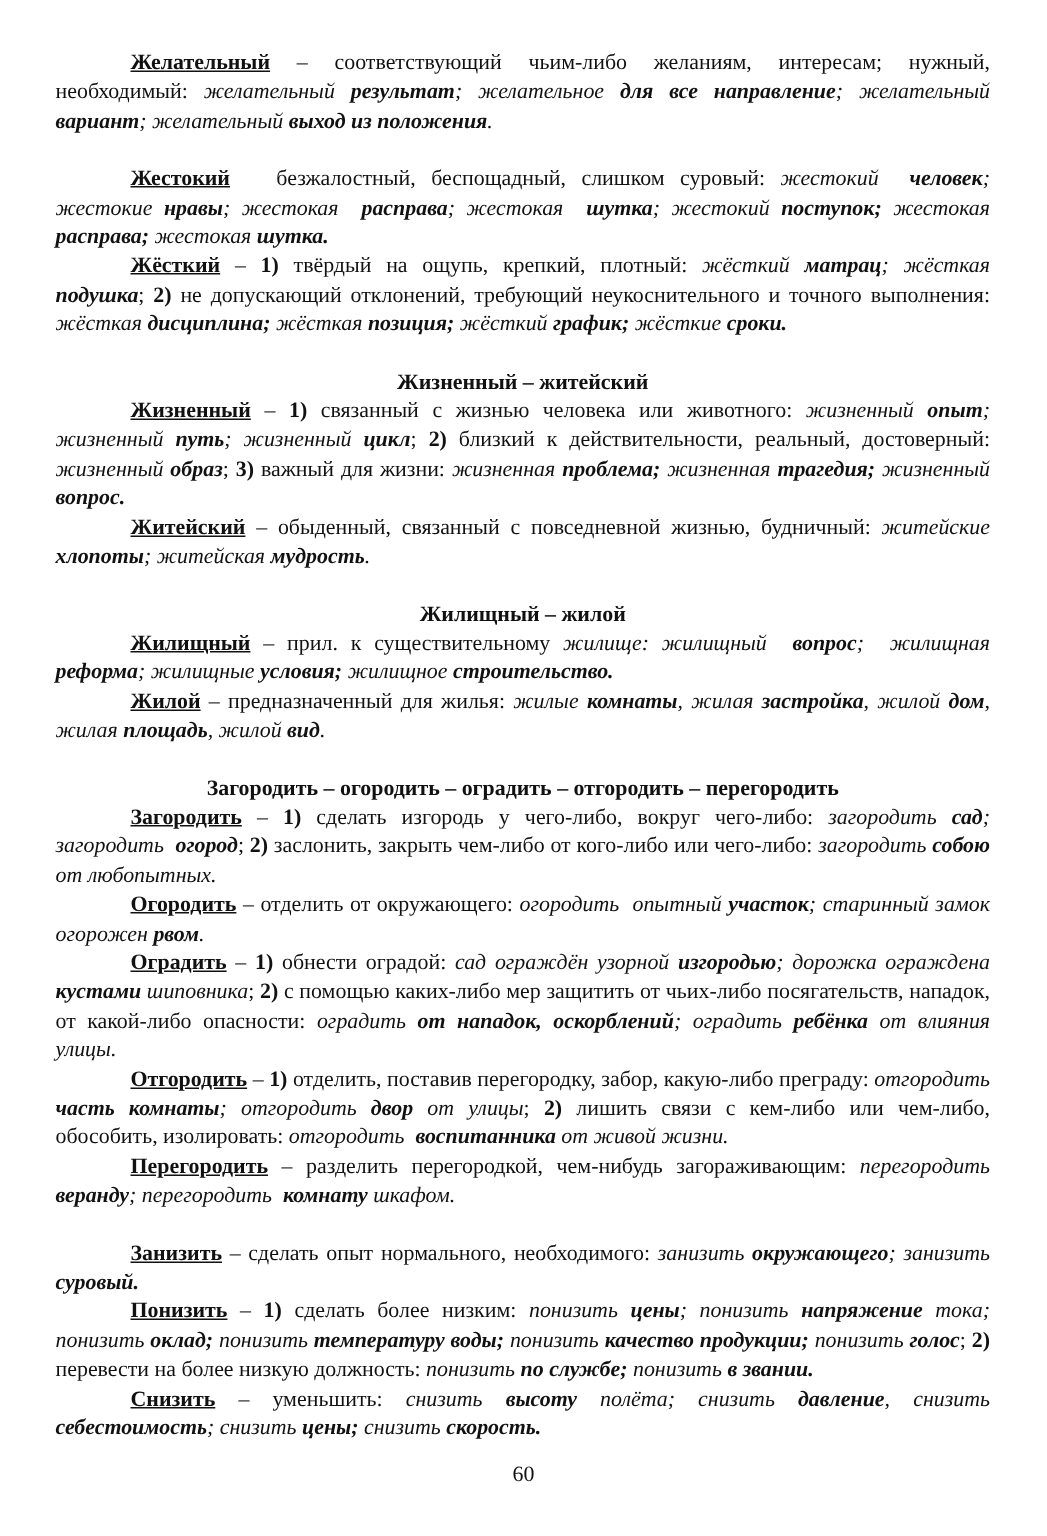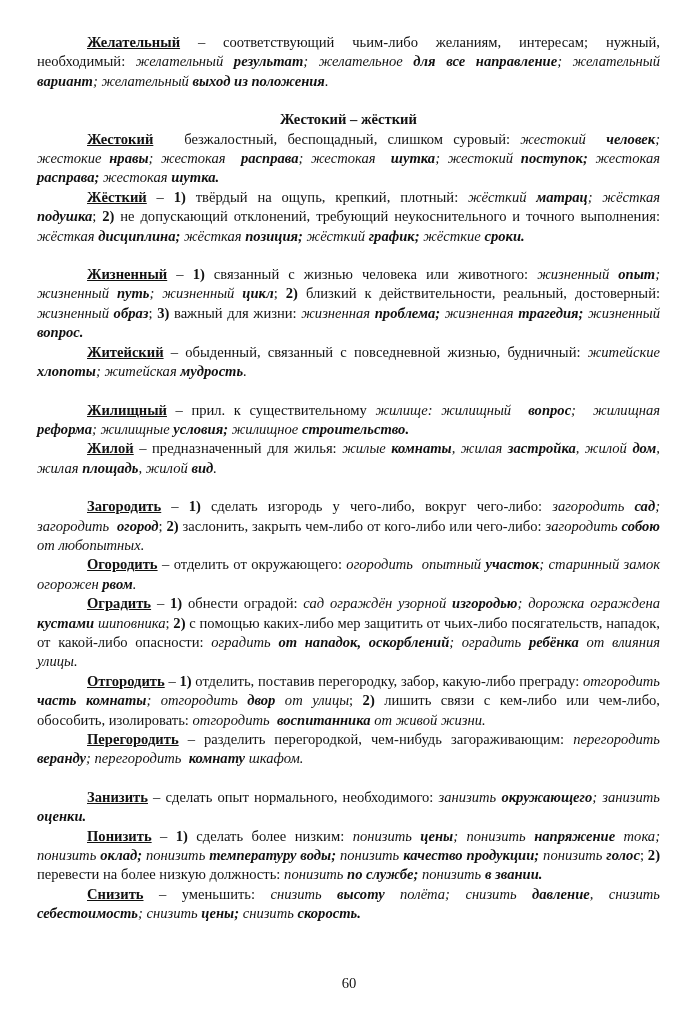--- a/index.html
+++ b/index.html
@@ -13,33 +13,35 @@
   i { font-style:italic; }
   b { font-weight:bold; }
   .pagenum { position:absolute; left:0; width:698px; top:975px; text-align:center; font-size:14.6px; font-family:"Liberation Serif", serif; }
 </style>
 </head>
 <body>
 
 <div class="page" id="page">
     <p class="entry"><span class="term">Желательный</span><span style="white-space: pre-wrap;"> – соответствующий чьим-либо желаниям, интересам; нужный, необходимый: </span><i style="white-space: pre-wrap;">желательный </i><i style="font-weight: bold; white-space: pre-wrap;">результат</i><i style="white-space: pre-wrap;">; желательное </i><i style="font-weight: bold; white-space: pre-wrap;">для все направление</i><i style="white-space: pre-wrap;">; желательный </i><i style="font-weight: bold; white-space: pre-wrap;">вариант</i><i style="white-space: pre-wrap;">; желательный </i><i style="font-weight: bold; white-space: pre-wrap;">выход из положения</i><i style="white-space: pre-wrap;">.</i></p>
     <div class="gap"></div>
-    <p class="heading">Жестокий – жёсткий</p>
     <p class="entry"><span class="term">Жестокий</span><span style="white-space: pre-wrap;">   безжалостный, беспощадный, слишком суровый: </span><i style="white-space: pre-wrap;">жестокий  </i><i style="font-weight: bold; white-space: pre-wrap;">человек</i><i style="white-space: pre-wrap;">; жестокие </i><i style="font-weight: bold; white-space: pre-wrap;">нравы</i><i style="white-space: pre-wrap;">; жестокая  </i><i style="font-weight: bold; white-space: pre-wrap;">расправа</i><i style="white-space: pre-wrap;">; жестокая  </i><i style="font-weight: bold; white-space: pre-wrap;">шутка</i><i style="white-space: pre-wrap;">; жестокий </i><i style="font-weight: bold; white-space: pre-wrap;">поступок;</i><i style="white-space: pre-wrap;"> жестокая </i><i style="font-weight: bold; white-space: pre-wrap;">расправа;</i><i style="white-space: pre-wrap;"> жестокая </i><i style="font-weight: bold; white-space: pre-wrap;">шутка.</i></p>
     <p class="entry"><span class="term">Жёсткий</span><span style="white-space: pre-wrap;"> – </span><b style="white-space: pre-wrap;">1)</b><span style="white-space: pre-wrap;"> твёрдый на ощупь, крепкий, плотный: </span><i style="white-space: pre-wrap;">жёсткий </i><i style="font-weight: bold; white-space: pre-wrap;">матрац</i><i style="white-space: pre-wrap;">; жёсткая </i><i style="font-weight: bold; white-space: pre-wrap;">подушка</i><span style="white-space: pre-wrap;">; </span><b style="white-space: pre-wrap;">2)</b><span style="white-space: pre-wrap;"> не допускающий отклонений, требующий неукоснительного и точного выполнения: </span><i style="white-space: pre-wrap;">жёсткая </i><i style="font-weight: bold; white-space: pre-wrap;">дисциплина;</i><i style="white-space: pre-wrap;"> жёсткая </i><i style="font-weight: bold; white-space: pre-wrap;">позиция;</i><i style="white-space: pre-wrap;"> жёсткий </i><i style="font-weight: bold; white-space: pre-wrap;">график;</i><i style="white-space: pre-wrap;"> жёсткие </i><i style="font-weight: bold; white-space: pre-wrap;">сроки.</i></p>
     <div class="gap"></div>
+    <p class="heading">Жизненный – житейский</p>
     <p class="entry"><span class="term">Жизненный</span><span style="white-space: pre-wrap;"> – </span><b style="white-space: pre-wrap;">1)</b><span style="white-space: pre-wrap;"> связанный с жизнью человека или животного: </span><i style="white-space: pre-wrap;">жизненный </i><i style="font-weight: bold; white-space: pre-wrap;">опыт</i><i style="white-space: pre-wrap;">; жизненный </i><i style="font-weight: bold; white-space: pre-wrap;">путь</i><i style="white-space: pre-wrap;">; жизненный </i><i style="font-weight: bold; white-space: pre-wrap;">цикл</i><span style="white-space: pre-wrap;">; </span><b style="white-space: pre-wrap;">2)</b><span style="white-space: pre-wrap;"> близкий к действительности, реальный, достоверный: </span><i style="white-space: pre-wrap;">жизненный </i><i style="font-weight: bold; white-space: pre-wrap;">образ</i><span style="white-space: pre-wrap;">; </span><b style="white-space: pre-wrap;">3)</b><span style="white-space: pre-wrap;"> важный для жизни: </span><i style="white-space: pre-wrap;">жизненная </i><i style="font-weight: bold; white-space: pre-wrap;">проблема;</i><i style="white-space: pre-wrap;"> жизненная </i><i style="font-weight: bold; white-space: pre-wrap;">трагедия;</i><i style="white-space: pre-wrap;"> жизненный </i><i style="font-weight: bold; white-space: pre-wrap;">вопрос.</i></p>
     <p class="entry"><span class="term">Житейский</span><span style="white-space: pre-wrap;"> – обыденный, связанный с повседневной жизнью, будничный: </span><i style="white-space: pre-wrap;">житейские </i><i style="font-weight: bold; white-space: pre-wrap;">хлопоты</i><i style="white-space: pre-wrap;">; житейская </i><i style="font-weight: bold; white-space: pre-wrap;">мудрость</i><i style="white-space: pre-wrap;">.</i></p>
     <div class="gap"></div>
+    <p class="heading">Жилищный – жилой</p>
     <p class="entry"><span class="term">Жилищный</span><span style="white-space: pre-wrap;"> – прил. к существительному </span><i style="white-space: pre-wrap;">жилище: жилищный  </i><i style="font-weight: bold; white-space: pre-wrap;">вопрос</i><i style="white-space: pre-wrap;">;  жилищная </i><i style="font-weight: bold; white-space: pre-wrap;">реформа</i><i style="white-space: pre-wrap;">; жилищные </i><i style="font-weight: bold; white-space: pre-wrap;">условия;</i><i style="white-space: pre-wrap;"> жилищное </i><i style="font-weight: bold; white-space: pre-wrap;">строительство.</i></p>
     <p class="entry"><span class="term">Жилой</span><span style="white-space: pre-wrap;"> – предназначенный для жилья: </span><i style="white-space: pre-wrap;">жилые </i><i style="font-weight: bold; white-space: pre-wrap;">комнаты</i><i style="white-space: pre-wrap;">, жилая </i><i style="font-weight: bold; white-space: pre-wrap;">застройка</i><i style="white-space: pre-wrap;">, жилой </i><i style="font-weight: bold; white-space: pre-wrap;">дом</i><i style="white-space: pre-wrap;">, жилая </i><i style="font-weight: bold; white-space: pre-wrap;">площадь</i><i style="white-space: pre-wrap;">, жилой </i><i style="font-weight: bold; white-space: pre-wrap;">вид</i><i style="white-space: pre-wrap;">.</i></p>
     <div class="gap"></div>
+    <p class="heading">Загородить – огородить – оградить – отгородить – перегородить</p>
     <p class="entry"><span class="term">Загородить</span><span style="white-space: pre-wrap;"> – </span><b style="white-space: pre-wrap;">1)</b><span style="white-space: pre-wrap;"> сделать изгородь у чего-либо, вокруг чего-либо: </span><i style="white-space: pre-wrap;">загородить </i><i style="font-weight: bold; white-space: pre-wrap;">сад</i><i style="white-space: pre-wrap;">; загородить  </i><i style="font-weight: bold; white-space: pre-wrap;">огород</i><span style="white-space: pre-wrap;">; </span><b style="white-space: pre-wrap;">2)</b><span style="white-space: pre-wrap;"> заслонить, закрыть чем-либо от кого-либо или чего-либо: </span><i style="white-space: pre-wrap;">загородить </i><i style="font-weight: bold; white-space: pre-wrap;">собою</i><i style="white-space: pre-wrap;"> от любопытных.</i></p>
     <p class="entry"><span class="term">Огородить</span><span style="white-space: pre-wrap;"> – отделить от окружающего: </span><i style="white-space: pre-wrap;">огородить  опытный </i><i style="font-weight: bold; white-space: pre-wrap;">участок</i><i style="white-space: pre-wrap;">; старинный замок огорожен </i><i style="font-weight: bold; white-space: pre-wrap;">рвом</i><i style="white-space: pre-wrap;">.</i></p>
     <p class="entry"><span class="term">Оградить</span><span style="white-space: pre-wrap;"> – </span><b style="white-space: pre-wrap;">1)</b><span style="white-space: pre-wrap;"> обнести оградой: </span><i style="white-space: pre-wrap;">сад ограждён узорной </i><i style="font-weight: bold; white-space: pre-wrap;">изгородью</i><i style="white-space: pre-wrap;">; дорожка ограждена </i><i style="font-weight: bold; white-space: pre-wrap;">кустами</i><i style="white-space: pre-wrap;"> шиповника</i><span style="white-space: pre-wrap;">; </span><b style="white-space: pre-wrap;">2)</b><span style="white-space: pre-wrap;"> с помощью каких-либо мер защитить от чьих-либо посягательств, нападок, от какой-либо опасности: </span><i style="white-space: pre-wrap;">оградить </i><i style="font-weight: bold; white-space: pre-wrap;">от нападок, оскорблений</i><i style="white-space: pre-wrap;">; оградить </i><i style="font-weight: bold; white-space: pre-wrap;">ребёнка</i><i style="white-space: pre-wrap;"> от влияния улицы.</i></p>
     <p class="entry"><span class="term">Отгородить</span><span style="white-space: pre-wrap;"> – </span><b style="white-space: pre-wrap;">1)</b><span style="white-space: pre-wrap;"> отделить, поставив перегородку, забор, какую-либо преграду: </span><i style="white-space: pre-wrap;">отгородить </i><i style="font-weight: bold; white-space: pre-wrap;">часть комнаты</i><i style="white-space: pre-wrap;">; отгородить </i><i style="font-weight: bold; white-space: pre-wrap;">двор</i><i style="white-space: pre-wrap;"> от улицы</i><span style="white-space: pre-wrap;">; </span><b style="white-space: pre-wrap;">2)</b><span style="white-space: pre-wrap;"> лишить связи с кем-либо или чем-либо, обособить, изолировать: </span><i style="white-space: pre-wrap;">отгородить  </i><i style="font-weight: bold; white-space: pre-wrap;">воспитанника</i><i style="white-space: pre-wrap;"> от живой жизни.</i></p>
     <p class="entry"><span class="term">Перегородить</span><span style="white-space: pre-wrap;"> – разделить перегородкой, чем-нибудь загораживающим: </span><i style="white-space: pre-wrap;">перегородить  </i><i style="font-weight: bold; white-space: pre-wrap;">веранду</i><i style="white-space: pre-wrap;">; перегородить  </i><i style="font-weight: bold; white-space: pre-wrap;">комнату</i><i style="white-space: pre-wrap;"> шкафом.</i></p>
     <div class="gap"></div>
-    <p class="entry"><span class="term">Занизить</span><span style="white-space: pre-wrap;"> – сделать опыт нормального, необходимого: </span><i style="white-space: pre-wrap;">занизить </i><i style="font-weight: bold; white-space: pre-wrap;">окружающего</i><i style="white-space: pre-wrap;">; занизить </i><i style="font-weight: bold; white-space: pre-wrap;">оценки.</i></p>
+    <p class="entry"><span class="term">Занизить</span><span style="white-space: pre-wrap;"> – сделать опыт нормального, необходимого: </span><i style="white-space: pre-wrap;">занизить </i><i style="font-weight: bold; white-space: pre-wrap;">окружающего</i><i style="white-space: pre-wrap;">; занизить </i><i style="font-weight: bold; white-space: pre-wrap;">суровый.</i></p>
     <p class="entry"><span class="term">Понизить</span><span style="white-space: pre-wrap;"> – </span><b style="white-space: pre-wrap;">1)</b><span style="white-space: pre-wrap;"> сделать более низким: </span><i style="white-space: pre-wrap;">понизить </i><i style="font-weight: bold; white-space: pre-wrap;">цены</i><i style="white-space: pre-wrap;">; понизить </i><i style="font-weight: bold; white-space: pre-wrap;">напряжение</i><i style="white-space: pre-wrap;"> тока; понизить </i><i style="font-weight: bold; white-space: pre-wrap;">оклад;</i><i style="white-space: pre-wrap;"> понизить </i><i style="font-weight: bold; white-space: pre-wrap;">температуру воды;</i><i style="white-space: pre-wrap;"> понизить </i><i style="font-weight: bold; white-space: pre-wrap;">качество продукции;</i><i style="white-space: pre-wrap;"> понизить </i><i style="font-weight: bold; white-space: pre-wrap;">голос</i><span style="white-space: pre-wrap;">; </span><b style="white-space: pre-wrap;">2)</b><span style="white-space: pre-wrap;"> перевести на более низкую должность: </span><i style="white-space: pre-wrap;">понизить </i><i style="font-weight: bold; white-space: pre-wrap;">по службе;</i><i style="white-space: pre-wrap;"> понизить </i><i style="font-weight: bold; white-space: pre-wrap;">в звании.</i></p>
     <p class="entry"><span class="term">Снизить</span><span style="white-space: pre-wrap;"> – уменьшить: </span><i style="white-space: pre-wrap;">снизить </i><i style="font-weight: bold; white-space: pre-wrap;">высоту</i><i style="white-space: pre-wrap;"> полёта; снизить </i><i style="font-weight: bold; white-space: pre-wrap;">давление</i><i style="white-space: pre-wrap;">, снизить </i><i style="font-weight: bold; white-space: pre-wrap;">себестоимость</i><i style="white-space: pre-wrap;">; снизить </i><i style="font-weight: bold; white-space: pre-wrap;">цены;</i><i style="white-space: pre-wrap;"> снизить </i><i style="font-weight: bold; white-space: pre-wrap;">скорость.</i></p>
   </div>
 <div class="pagenum">60</div>
 
 </body></html>

